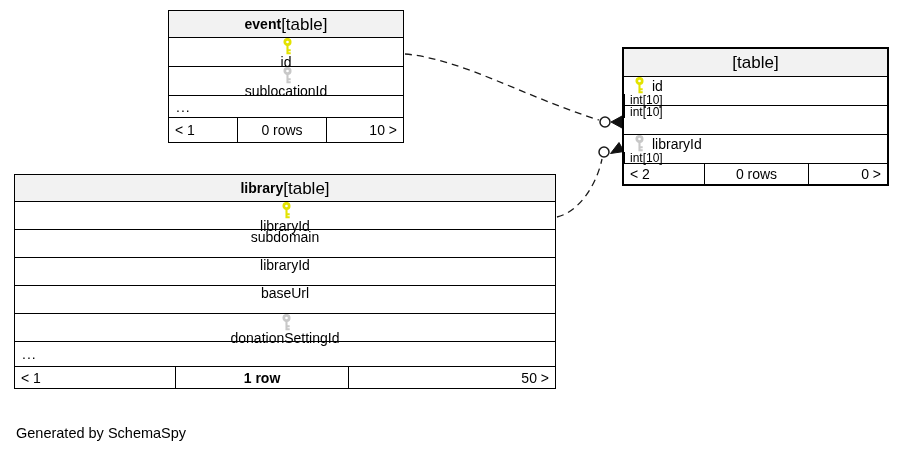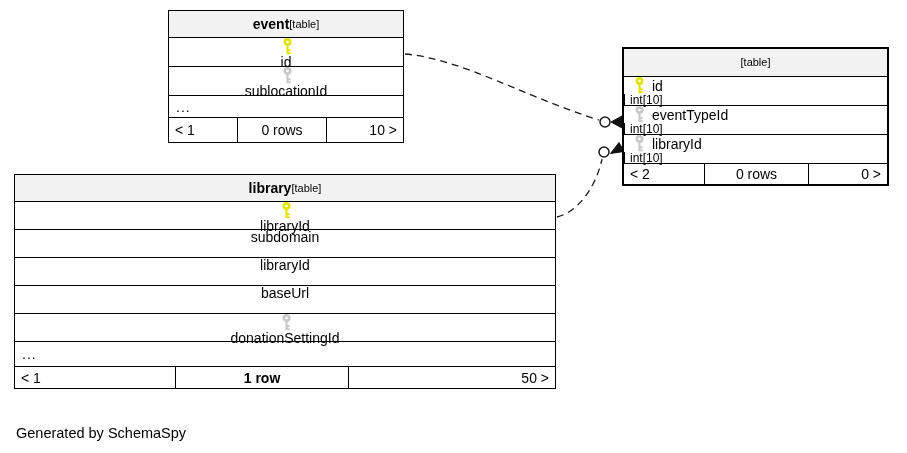--- a/index.html
+++ b/index.html
@@ -24,21 +24,21 @@
     position:absolute;background:#fff;border:1px solid var(--border);
     font-size:14px;line-height:1;
   }
   .tbl.em{border-width:2px;}
   .hdr{
     height:27px;background:var(--header_bg);border-bottom:1px solid var(--border);
     display:flex;align-items:center;justify-content:center;padding:0 7px;
   }
   .em .hdr{height:28px;}
   .tname{font-weight:bold;font-size:14px;}
-  .ttag{font-size:11px;}
+  .ttag{font-size:17px;}
   .crow{
     height:29px;border-bottom:1px solid var(--border);
     display:flex;align-items:center;flex-direction:column;
   }
   .lib .crow{height:28px;}
   .crow:last-child{border-bottom:none;}
   .ic{width:26px;margin-left:2px;display:flex;align-items:center;justify-content:center;flex:none;}
   .cname{font-size:14px;}
   .ctype{
     flex:none;width:57px;align-self:stretch;display:flex;align-items:center;
@@ -136,29 +136,20 @@
           <svg class="key pk" width="9" height="17" viewBox="0 0 9 17">
             <circle cx="4.5" cy="4" r="2.7" fill="none" stroke-width="2.7"></circle>
             <path d="M4.5 6.5 V16.2 M4.5 12.2 h3.2 M4.5 15.2 h3.2" fill="none" stroke-width="2.1"></path>
           </svg>
         </span>
         <span class="cname">id</span>
       </span>
       <span class="ctype">int[10]</span>
     </div>
     <div class="crow">
-      <span class="namecell">
-        <span class="ic">
-          <svg class="key fk" width="9" height="17" viewBox="0 0 9 17">
-            <circle cx="4.5" cy="4" r="2.7" fill="none" stroke-width="2.7"></circle>
-            <path d="M4.5 6.5 V16.2 M4.5 12.2 h3.2 M4.5 15.2 h3.2" fill="none" stroke-width="2.1"></path>
-          </svg>
-        </span>
-        <span class="cname">eventTypeId</span>
-      </span>
       <span class="ctype">int[10]</span>
     </div>
     <div class="crow">
       <span class="namecell">
         <span class="ic">
           <svg class="key fk" width="9" height="17" viewBox="0 0 9 17">
             <circle cx="4.5" cy="4" r="2.7" fill="none" stroke-width="2.7"></circle>
             <path d="M4.5 6.5 V16.2 M4.5 12.2 h3.2 M4.5 15.2 h3.2" fill="none" stroke-width="2.1"></path>
           </svg>
         </span>

